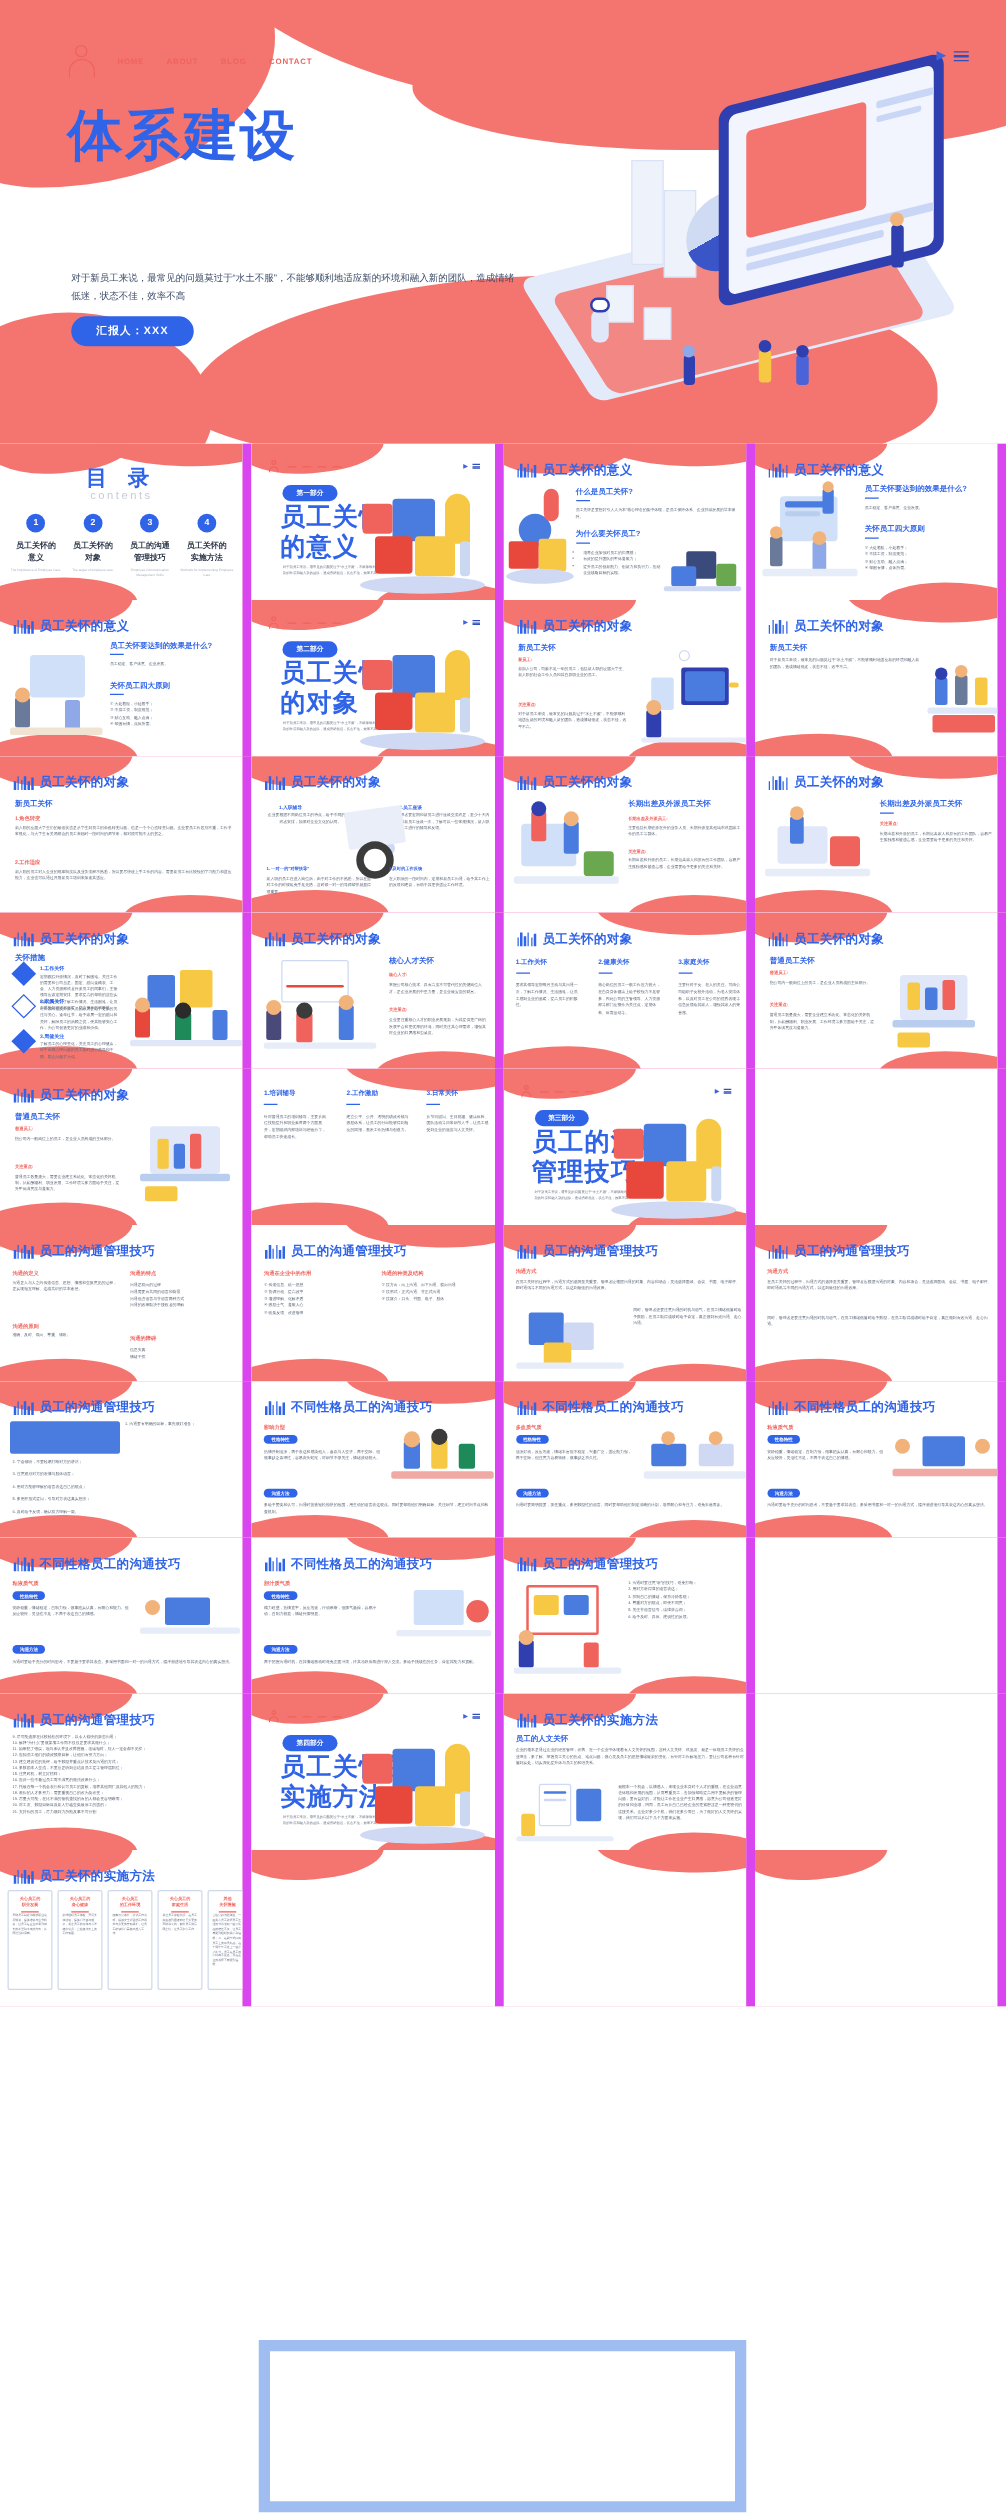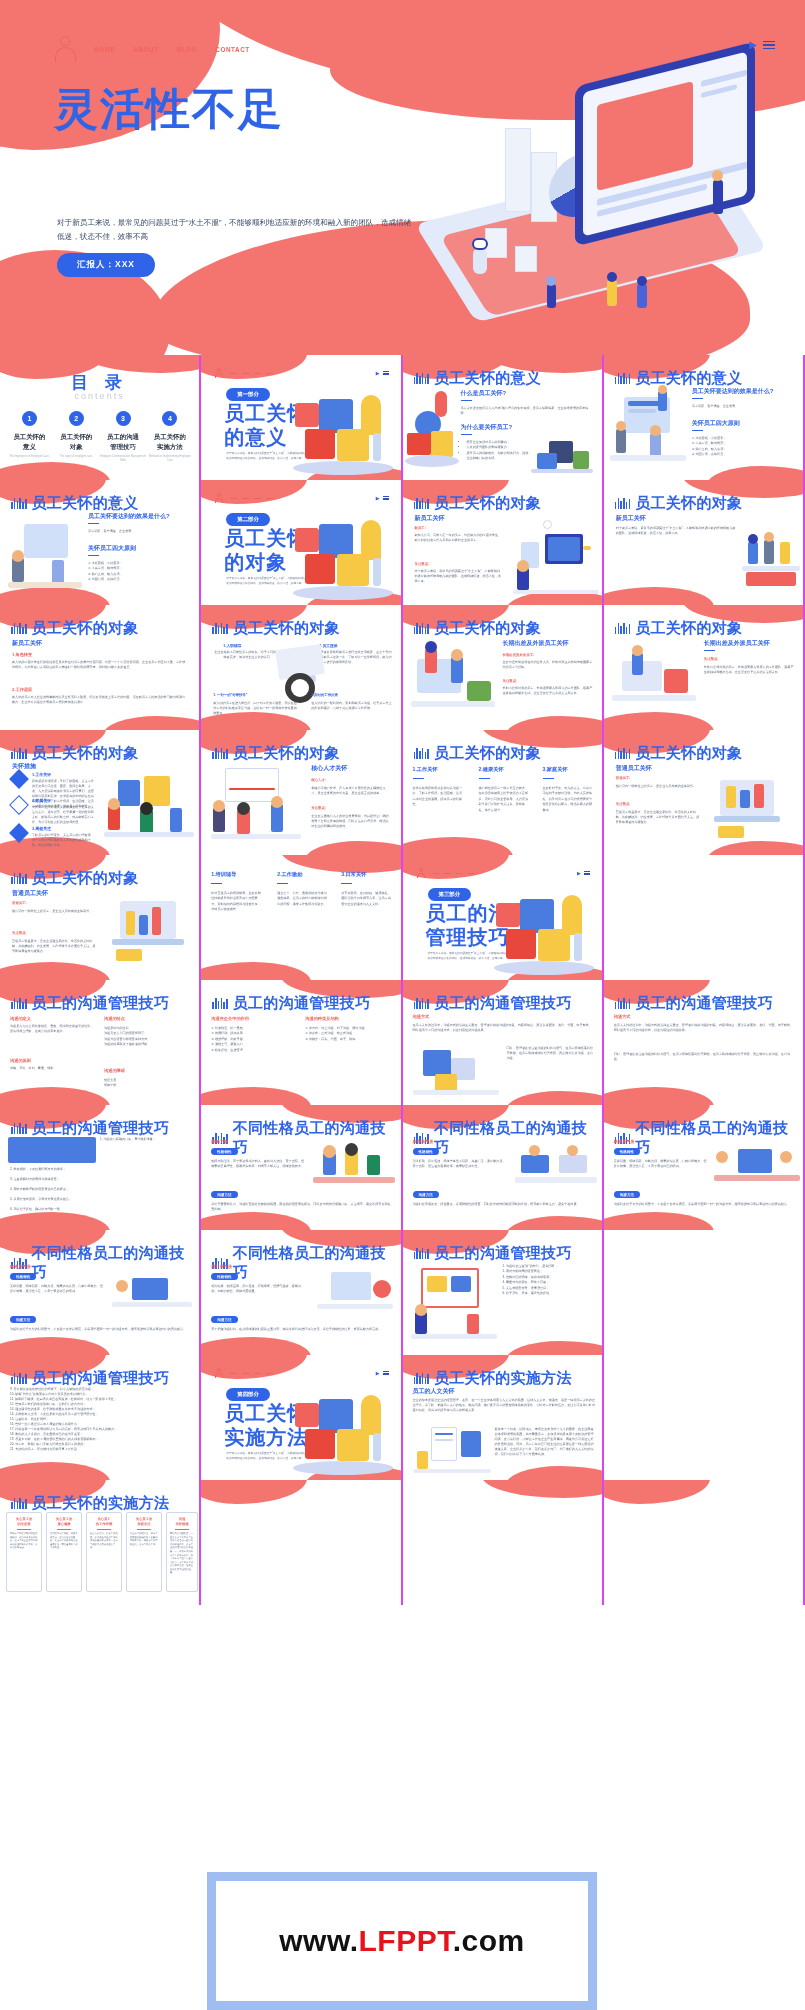--- a/index.html
+++ b/index.html
@@ -60,41 +60,41 @@
      background:#f4756f; transform: rotate(-14deg) skewX(18deg); border-radius:10px; opacity:.85; }
   .col { position:absolute; background:#eef2fb; border:1px solid #dae2f5; }
   .pie { position:absolute; left:122px; top:122px; width:62px; height:62px; border-radius:50%;
      background: conic-gradient(#f7c843 0 38%, #3a55c8 38% 70%, #cfdaf3 70% 100%); transform:skewY(-14deg); }
   .fig { position:absolute; border-radius:3px; }
 
   
   .grid { position:absolute; left:0; top:355px; width:805px; }
   .row { display:flex; width:805px; }
   .cell { width:201.25px; height:125px; position:relative; overflow:hidden;
-     background:#f9a8d4; border-right:2px solid #d946ef; }
+     background:#f9a8d4; border-right:7px solid #d946ef; }
   .cell::after{ content:""; position:absolute; inset:0; pointer-events:none; }
 
   
   .sl { position:absolute; inset:0; background:#fff; overflow:hidden; }
   .wave-top { position:absolute; left:-14px; top:-2px; width:120px; height:26px;
      background:#f4756f; border-radius:0 0 60% 42% / 0 0 100% 90%; }
   .wave-top2 { position:absolute; right:-30px; top:-6px; width:150px; height:24px;
      background:#f4756f; border-radius:0 0 50% 60% / 0 0 100% 100%; }
   .wave-bot { position:absolute; left:-20px; bottom:-4px; width:130px; height:22px;
      background:#f4756f; border-radius:55% 45% 0 0 / 100% 90% 0 0; }
   .wave-bot2 { position:absolute; right:-24px; bottom:-6px; width:120px; height:20px;
      background:#f4756f; border-radius:45% 55% 0 0 / 95% 100% 0 0; }
 
   .sl-head { position:absolute; left:11px; top:14px; display:flex; align-items:center; gap:5px; }
   .comb { display:flex; gap:1.2px; align-items:flex-end; height:11px; }
   .comb i { display:block; width:1.6px; background:#2f63e8; }
   .comb i:nth-child(1){height:7px}.comb i:nth-child(2){height:11px}
   .comb i:nth-child(3){height:8px}.comb i:nth-child(4){height:11px}
   .comb i:nth-child(5){height:7px}.comb i:nth-child(6){height:10px}
-  .sl-title { color:#2f63e8; font-size:15px; font-weight:700; letter-spacing:.3px; }
+  .sl-title { color:#2f63e8; font-size:10px; font-weight:700; letter-spacing:.3px; }
 
   .h2 { position:absolute; color:#2f63e8; font-size:6px; font-weight:700; }
   .rule { position:absolute; width:11px; height:1.4px; background:#2f63e8; }
   .body-txt { position:absolute; color:#5a6577; font-size:3.1px; line-height:1.6; }
   .bul { position:absolute; color:#5a6577; font-size:3.1px; line-height:1.75; }
   .bul li { margin-left:6px; }
   .kicker { position:absolute; color:#f0635c; font-size:4.2px; font-weight:700; }
   .tagblue { position:absolute; background:#2f63e8; color:#fff; font-size:3.6px; font-weight:700;
      padding:1.5px 6px; border-radius:6px; }
 
@@ -216,21 +216,21 @@
       <div class="nav-right">
         <span class="cursor-glyph">▶</span>
         <span class="burger">
             <i></i>
             <i></i>
             <i></i>
           </span>
       </div>
 
       <div class="hero-title">
-        <div>灵活性不足</div>
+        <div>体系建设</div>
       </div>
       <div class="hero-sub">对于新员工来说，最常见的问题莫过于“水土不服”，不能够顺利地适应新的环境和融入新的团队，造成情绪低迷，状态不佳，效率不高</div>
       <div class="hero-badge">汇报人：XXX</div>
     </div>
   </div>
 
   <div class="grid">
 
     <div class="row">
 
@@ -1376,19 +1376,16 @@
           <div class="sl">
             <div class="wave-top"></div>
           </div>
         </div>
     </div>
 
   </div>
 
   <div class="wm">
     <div class="wm-in">
-      <div class="wm-l2">
-        <span>www.</span><span class="r">LFPPT</span><span>.com</span>
-      </div>
     </div>
   </div>
 
 </div>
 
 </body></html>

